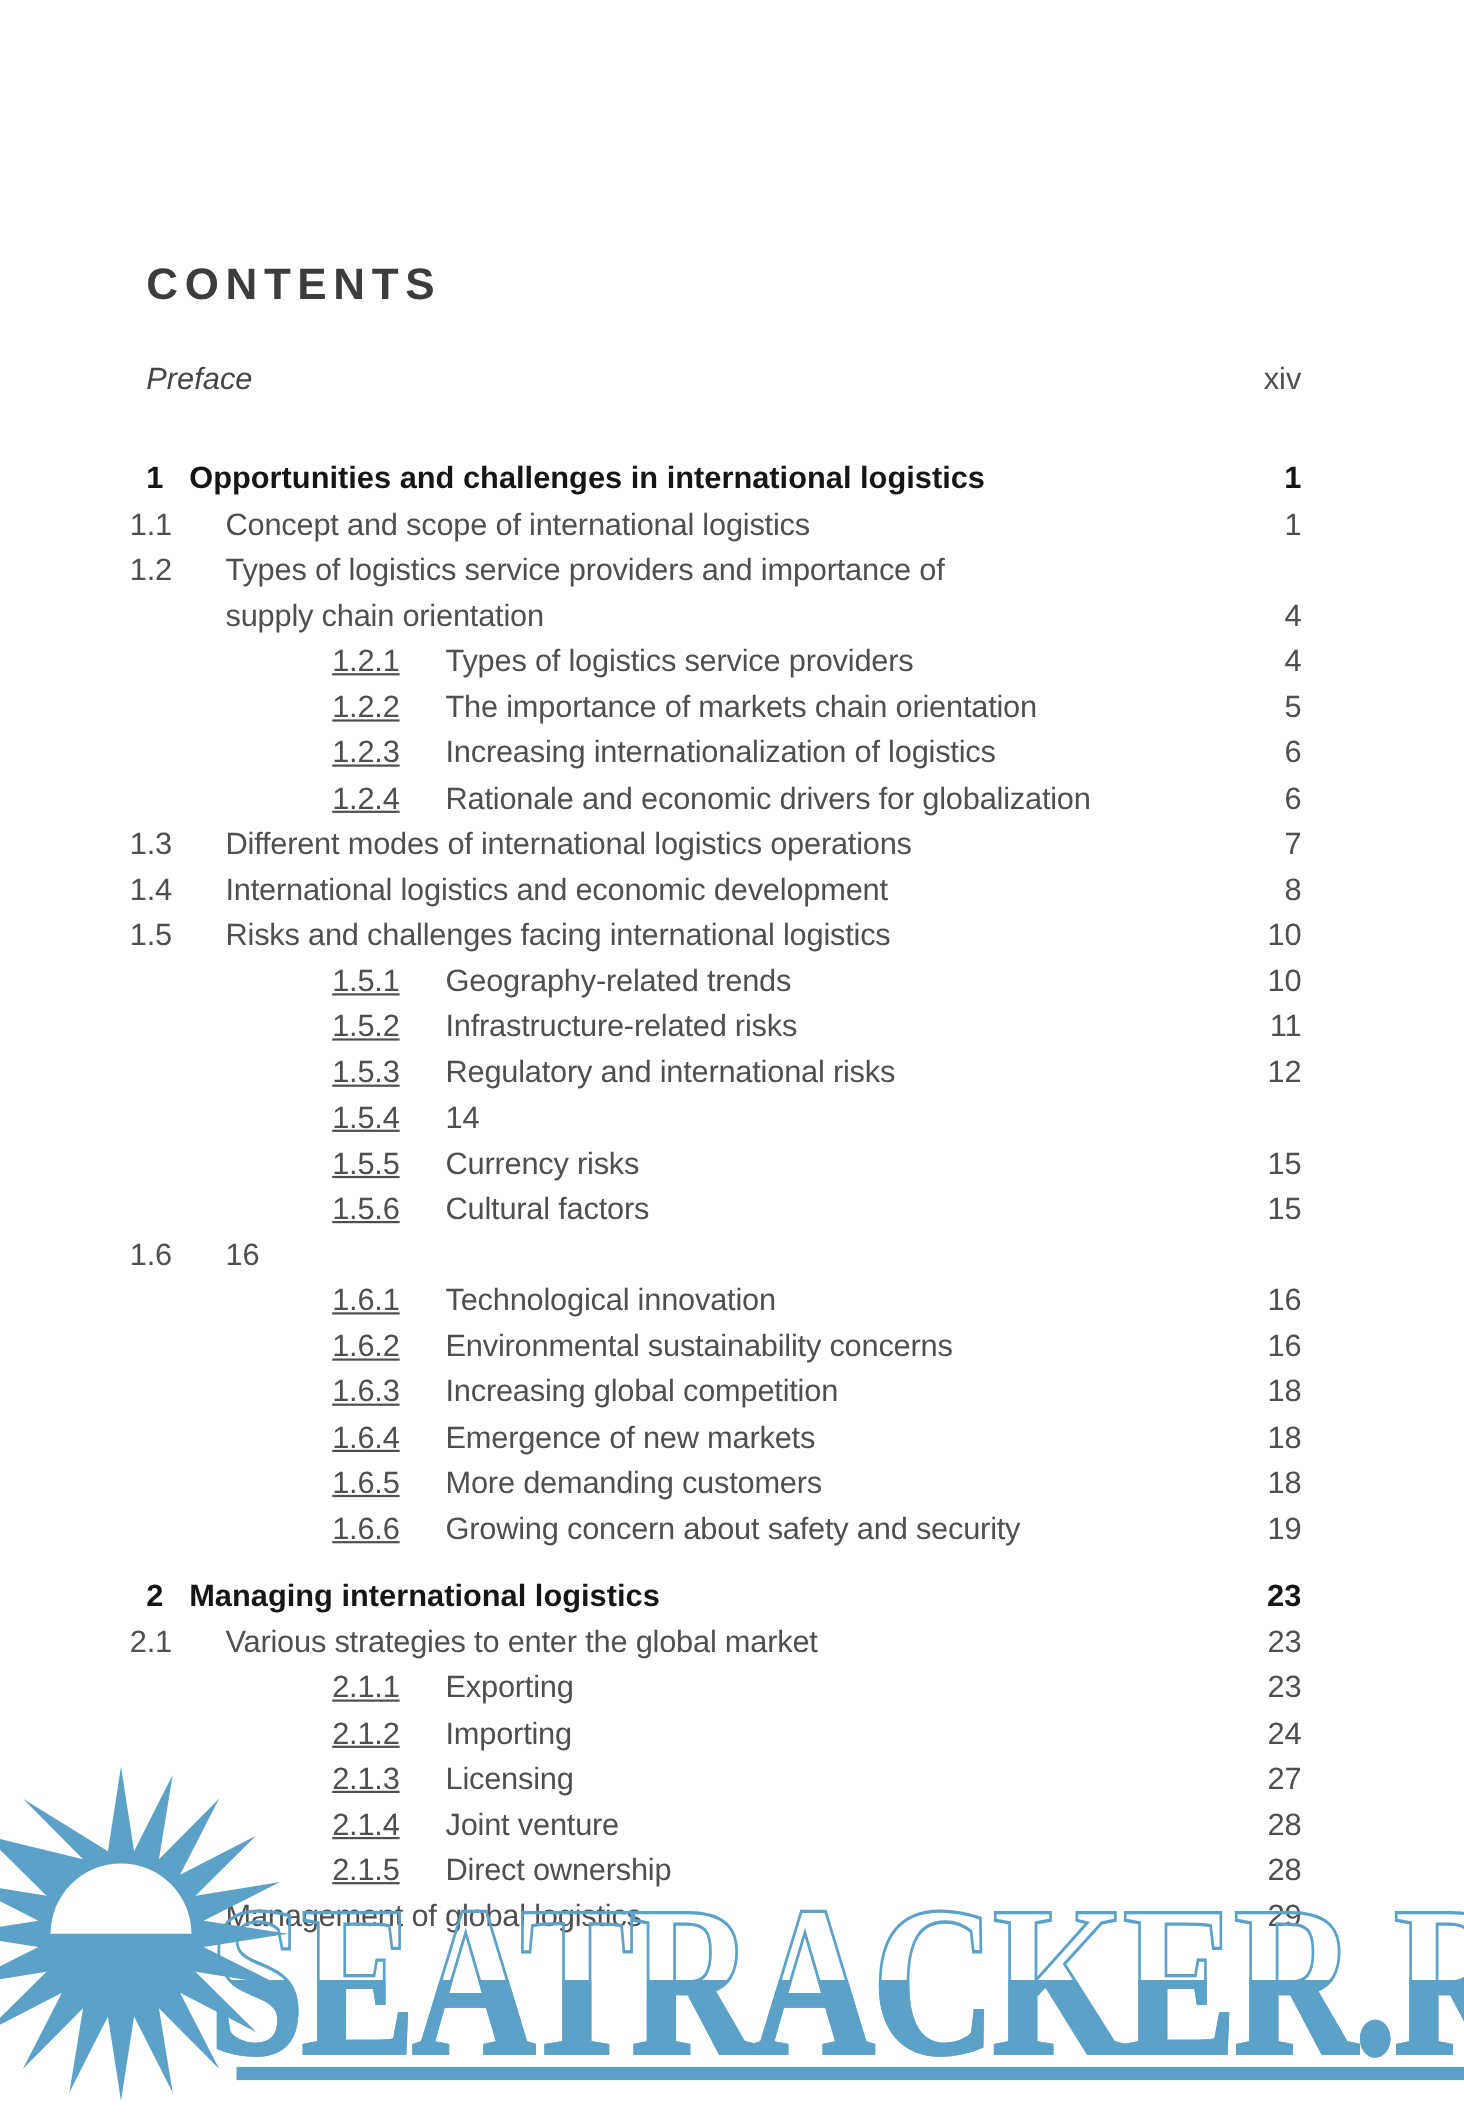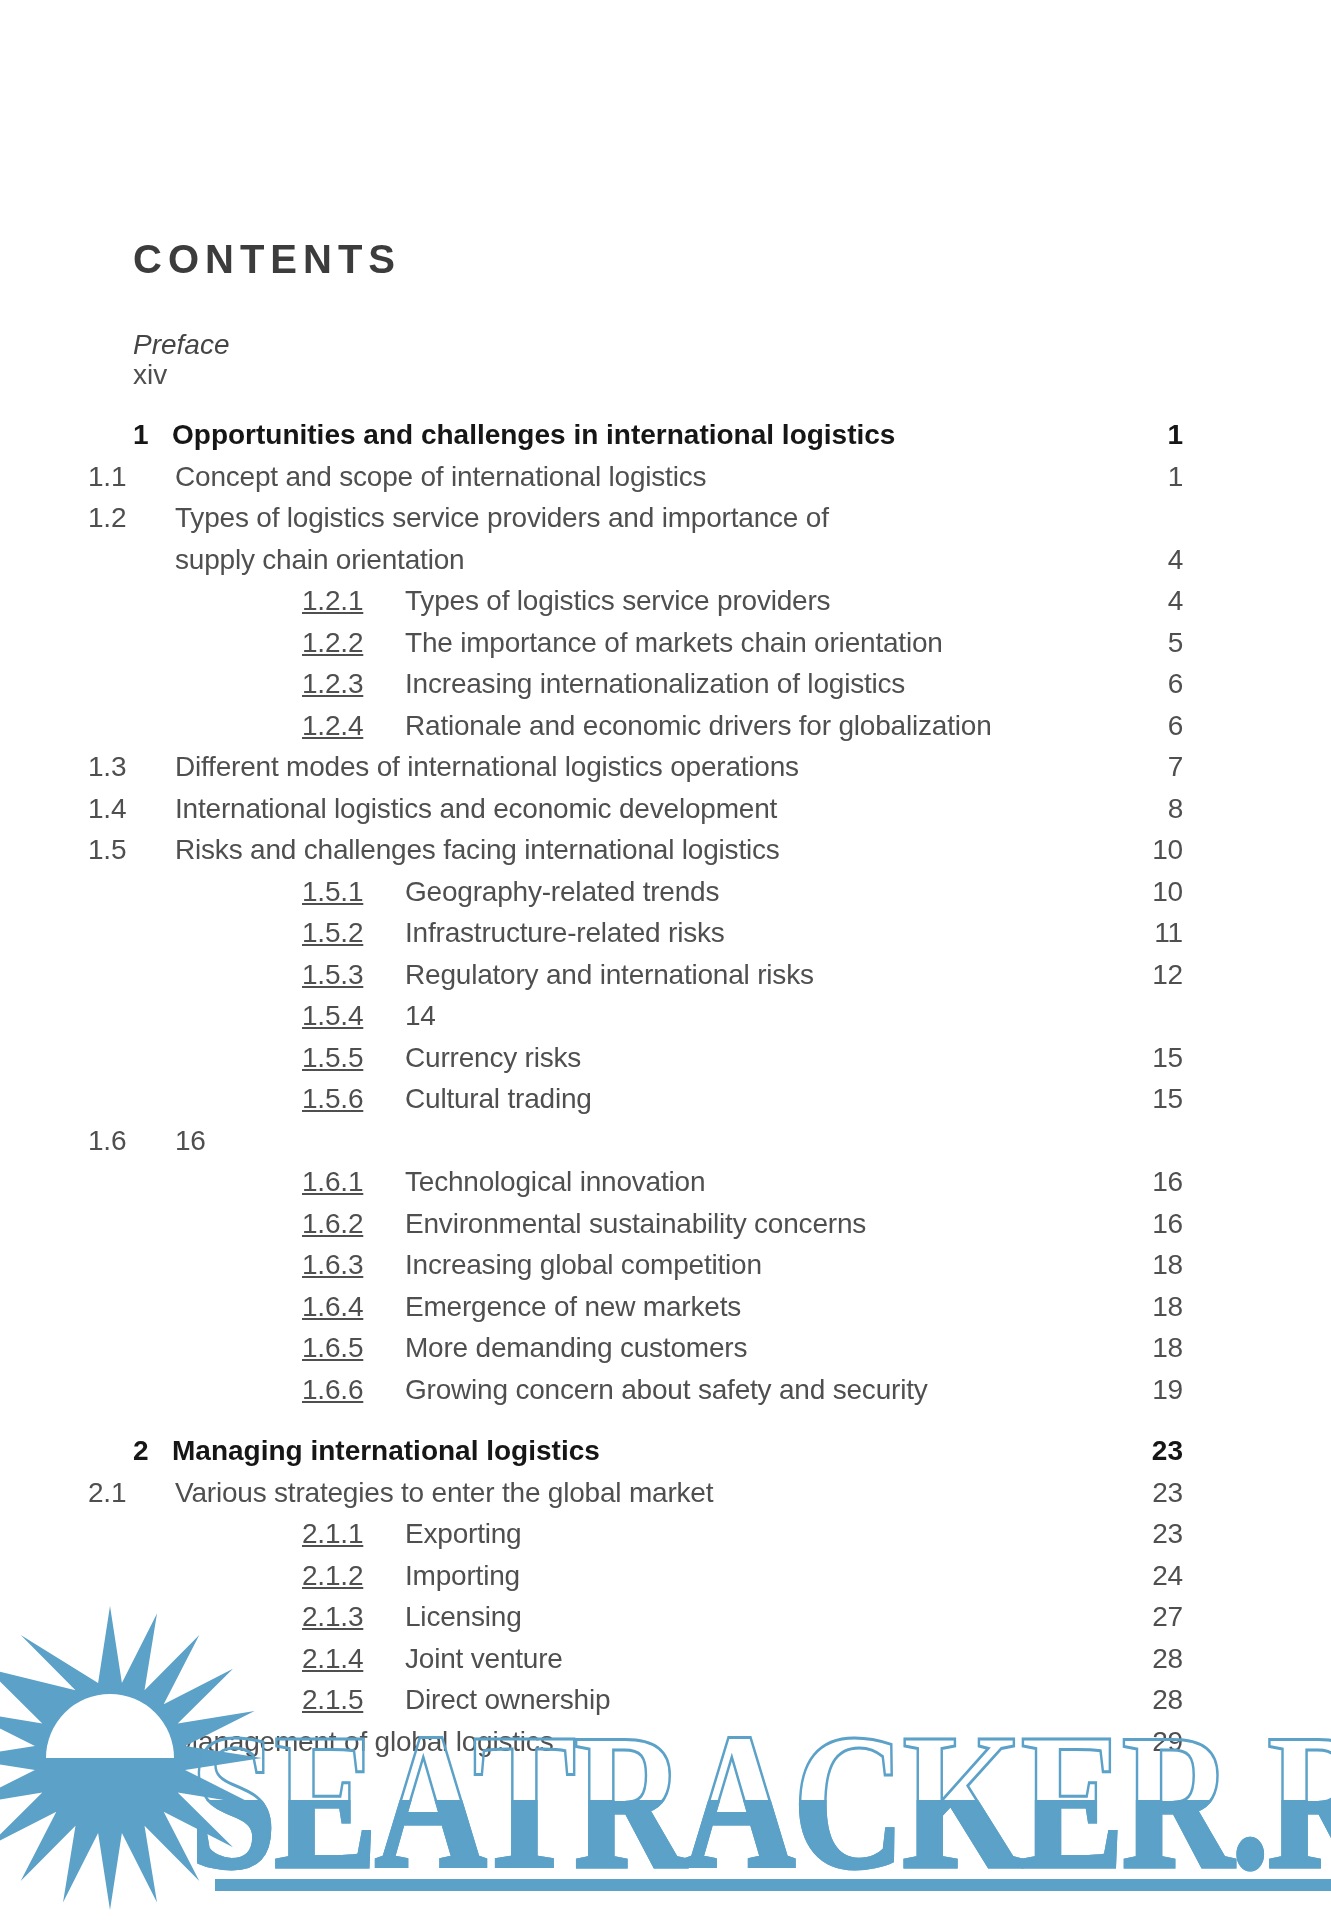--- a/index.html
+++ b/index.html
@@ -20,39 +20,39 @@
   }
   .contents-title{
     position:absolute;left:133px;top:238px;
     margin:0;
     font-size:40px;line-height:42px;font-weight:700;
     letter-spacing:6px;color:var(--heading-col);
   }
   .preface-row{
     position:absolute;left:133px;right:148px;top:330px;
     display:flex;justify-content:space-between;align-items:baseline;
-    font-size:28px;line-height:30px;color:#454545;flex-direction:column;
+    font-size:28px;line-height:30px;color:#454545;
   }
   .preface-label{font-style:italic;}
   .preface-page{font-style:normal;color:var(--body-col);}
   .toc{
     position:absolute;left:0;right:0;top:414px;
   }
   .row{
     display:flex;align-items:baseline;
     padding-right:148px;
     font-size:28px;line-height:var(--row-h);
     color:var(--body-col);
     letter-spacing:-0.2px;
   }
   .row .num{flex:none;}
   .row .title-wrap{flex:1 1 auto;min-width:0;}
   .row .page-num{flex:none;align-self:flex-end;text-align:right;}
   .lvl0 .num{margin-left:133px;width:39px;}
-  .lvl1 .num{margin-left:88px;width:87px;}
+  .lvl1 .num{margin-left:118px;width:87px;}
   .lvl2 .num{margin-left:302px;width:103px;text-decoration:underline;}
   .row.bold{font-weight:700;color:var(--chapter-col);letter-spacing:0;}
   .row.gap-before{margin-top:20px;}
   .title-line2{display:block;}
 
   
   .watermark{position:absolute;left:0;top:0;width:100%;height:100%;pointer-events:none;}
   .wm-underline{
     position:absolute;left:215px;right:0;top:1879px;height:12px;
     background:var(--wm);
@@ -173,21 +173,21 @@
     </div>
 
     <div class="row lvl2">
       <span class="num">1.5.5</span>
       <span class="title-wrap">Currency risks</span>
       <span class="page-num">15</span>
     </div>
 
     <div class="row lvl2">
       <span class="num">1.5.6</span>
-      <span class="title-wrap">Cultural trading</span>
+      <span class="title-wrap">Cultural factors</span>
       <span class="page-num">15</span>
     </div>
 
     <div class="row lvl1">
       <span class="num">1.6</span>
       <span class="page-num">16</span>
     </div>
 
     <div class="row lvl2">
       <span class="num">1.6.1</span>

